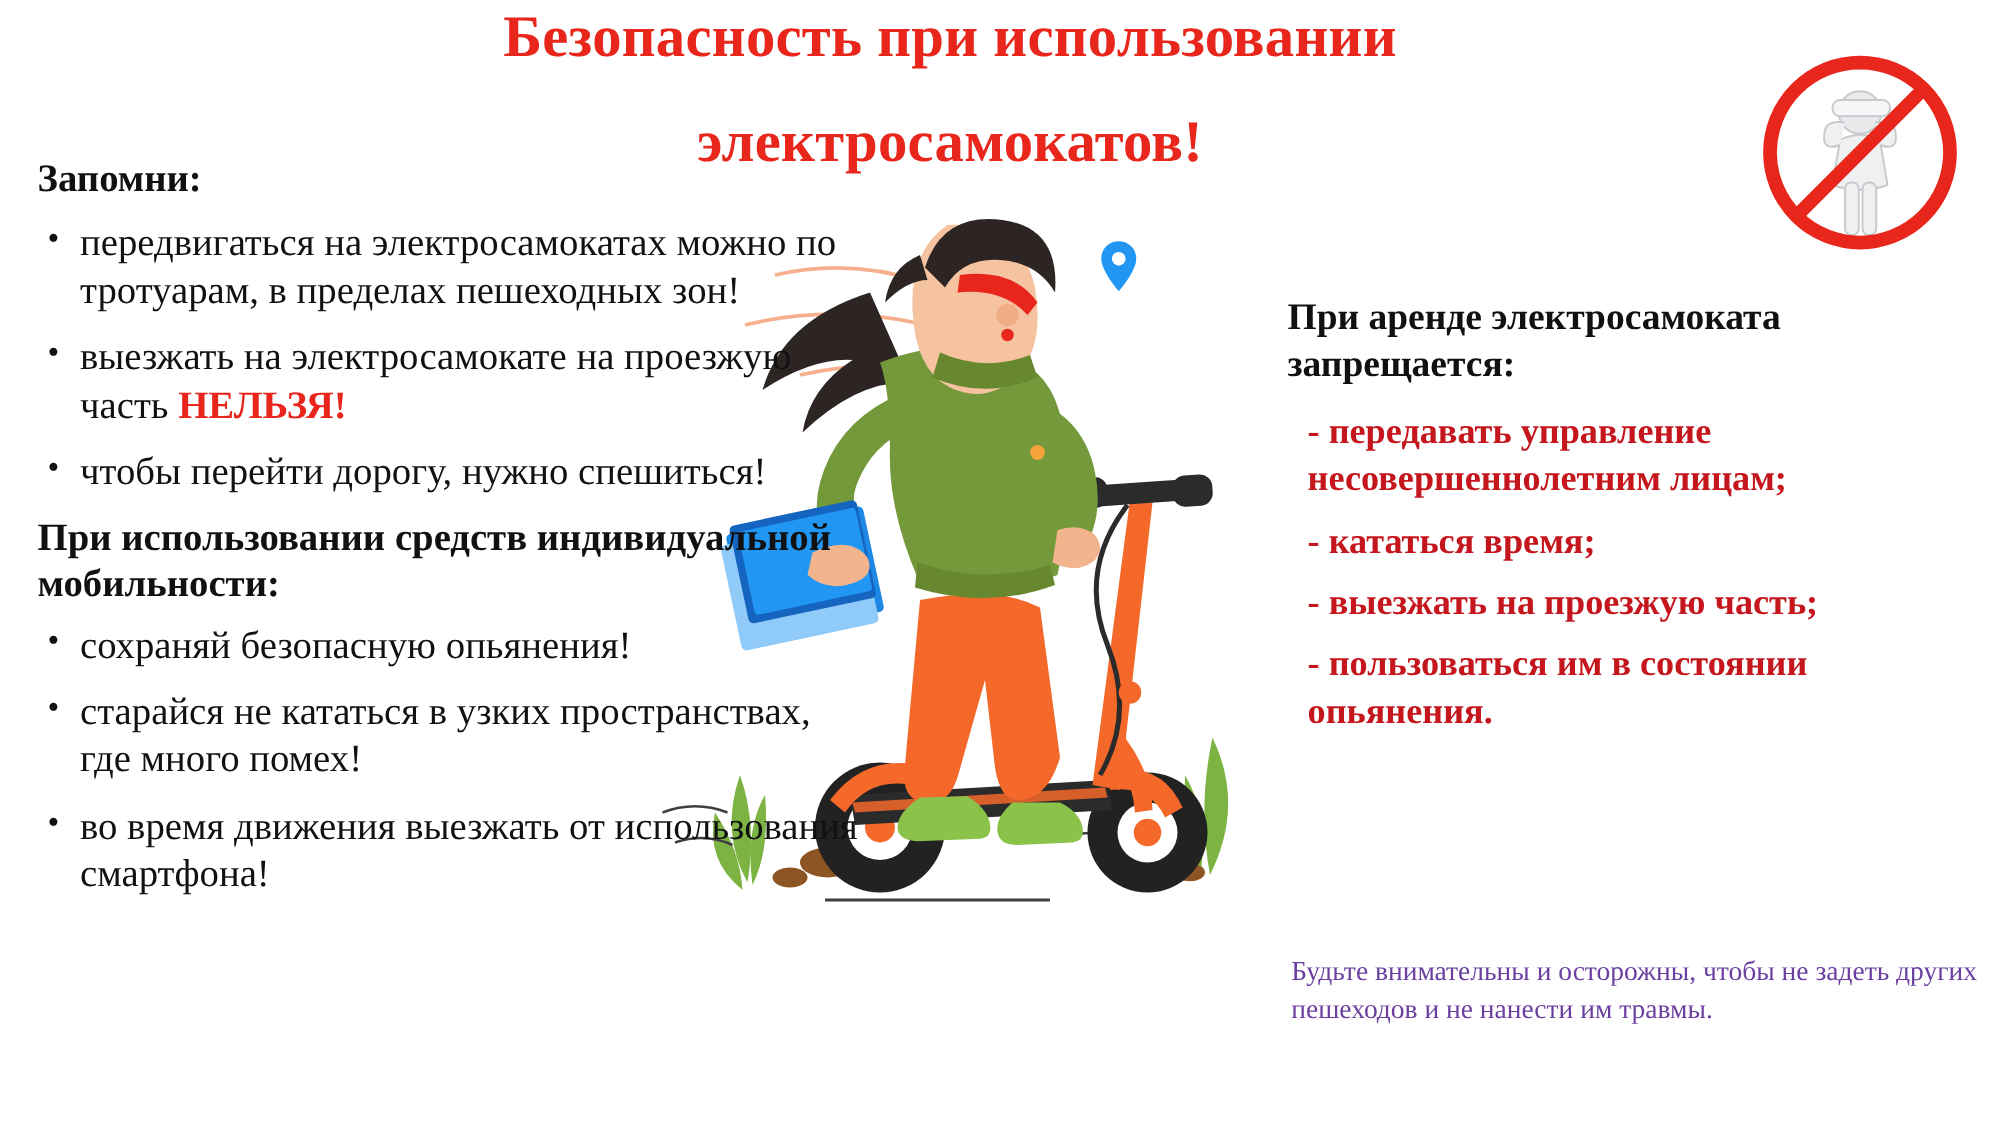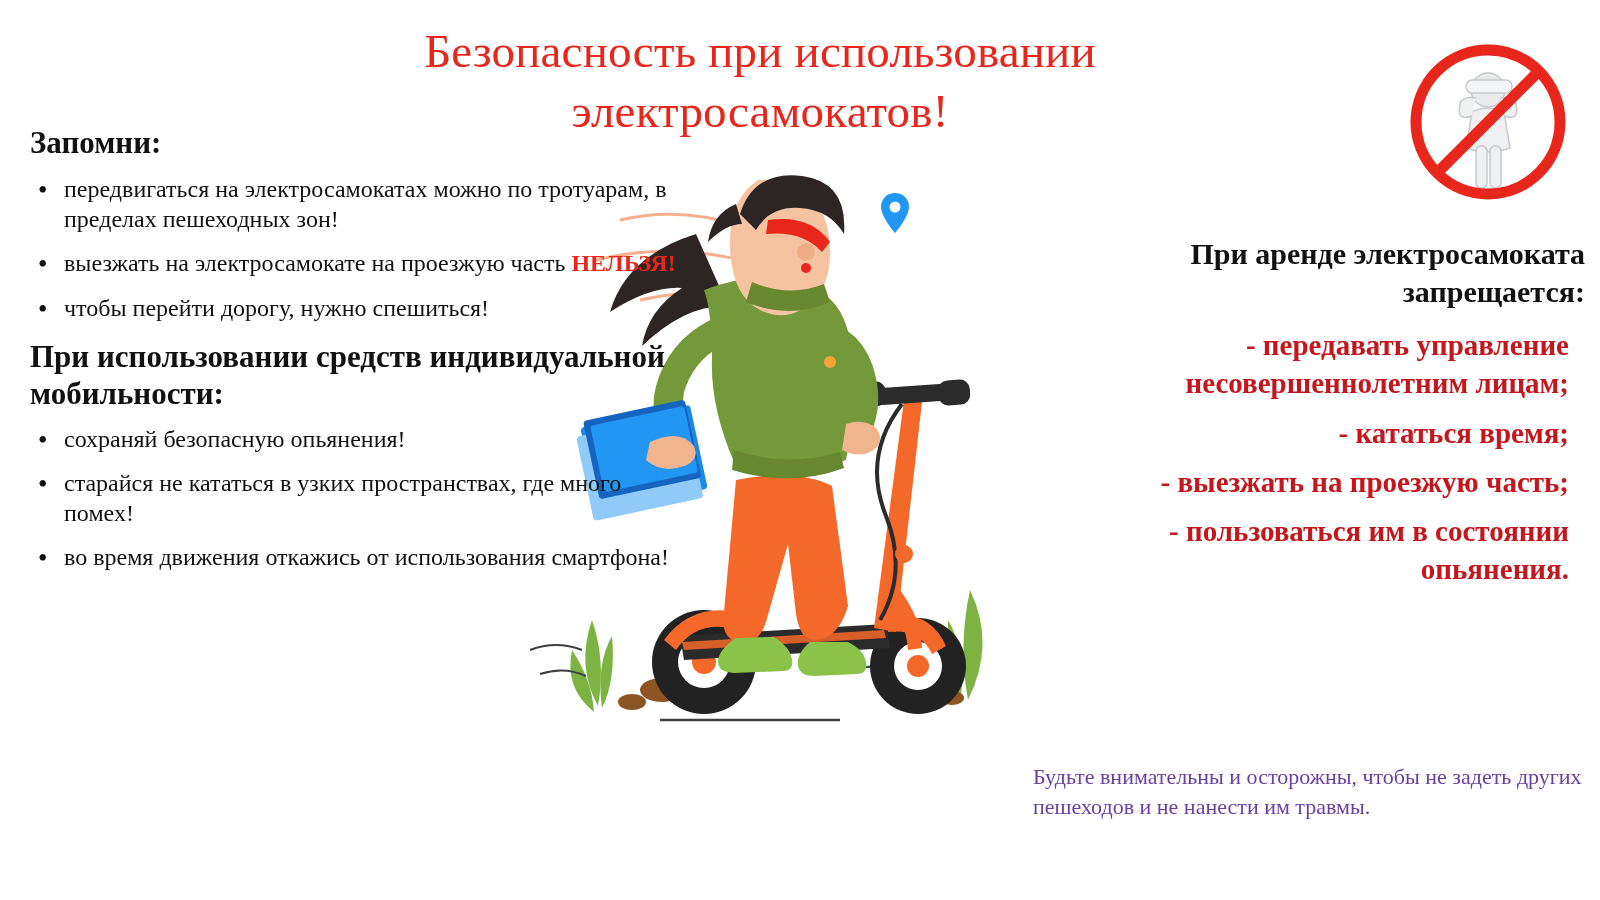--- a/index.html
+++ b/index.html
@@ -13,30 +13,30 @@
     position: relative;
     overflow: hidden;
     font-family: "Liberation Serif", serif;
     color: #111111;
   }
 
   
   .title {
     position: absolute;
     left: 200px;
-    top: 21px;
+    top: 0;
     width: 1120px;
     text-align: center;
     color: #e8261c;
-    font-weight: normal;
+    font-weight: bold;
     font-size: 47px;
     line-height: 1.28;
     letter-spacing: 0.2px;
   }
-  .title .line2 { display: block; }
+  .title .line2 { display: block; margin-top: 24px; }
 
   
   .left-col {
     position: absolute;
     left: 30px;
     top: 124px;
     width: 660px;
   }
   .head-bold {
     font-weight: bold;
@@ -48,21 +48,21 @@
     margin-bottom: 12px;
   }
   ul.bullets {
     list-style: none;
     margin: 0;
     padding: 0;
   }
   ul.bullets li {
     position: relative;
     padding-left: 34px;
-    font-size: 24px;
+    font-size: 31px;
     line-height: 1.23;
     margin-bottom: 15px;
   }
   ul.bullets li::before {
     content: "\2022";
     position: absolute;
     left: 8px;
     top: -1px;
     font-size: 27px;
   }
@@ -70,21 +70,20 @@
     color: #e8261c;
     font-weight: bold;
   }
 
   
   .right-col {
     position: absolute;
     left: 1030px;
     top: 205px;
     width: 555px;
-    text-align: right;
   }
   .right-head {
     font-weight: bold;
     font-size: 30px;
     line-height: 1.25;
     margin-bottom: 10px;
     color: #111111;
   }
   .right-list {
     list-style: none;
@@ -300,21 +299,21 @@
   <p class="head-bold block2">При использовании средств индивидуальной мобильности:</p>
 
   <ul class="bullets">
     <li>
       <span>сохраняй безопасную опьянения!</span>
     </li>
     <li>
       <span>старайся не кататься в узких пространствах, где много помех!</span>
     </li>
     <li>
-      <span>во время движения откажись от использования смартфона!</span>
+      <span>во время движения выезжать от использования смартфона!</span>
     </li>
   </ul>
 </div>
 
 <div class="right-col">
   <p class="right-head">
     <span>При аренде электросамоката запрещается</span><span>:</span>
   </p>
   <ul class="right-list">
     <li>- передавать управление несовершеннолетним лицам;</li>

